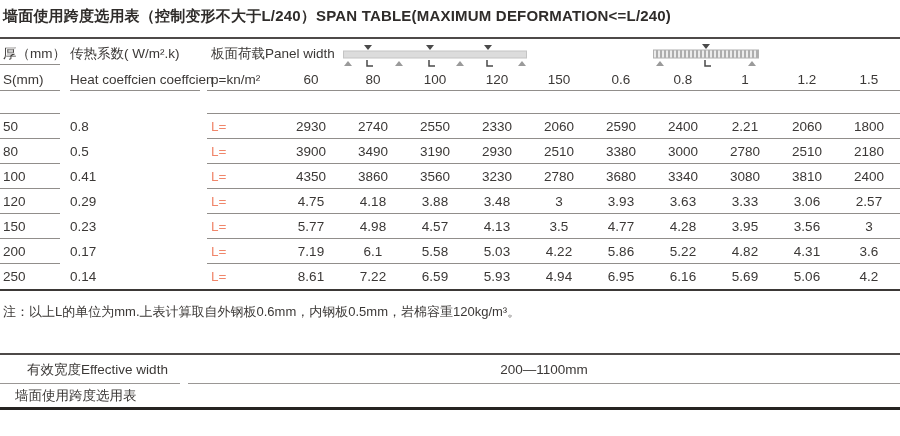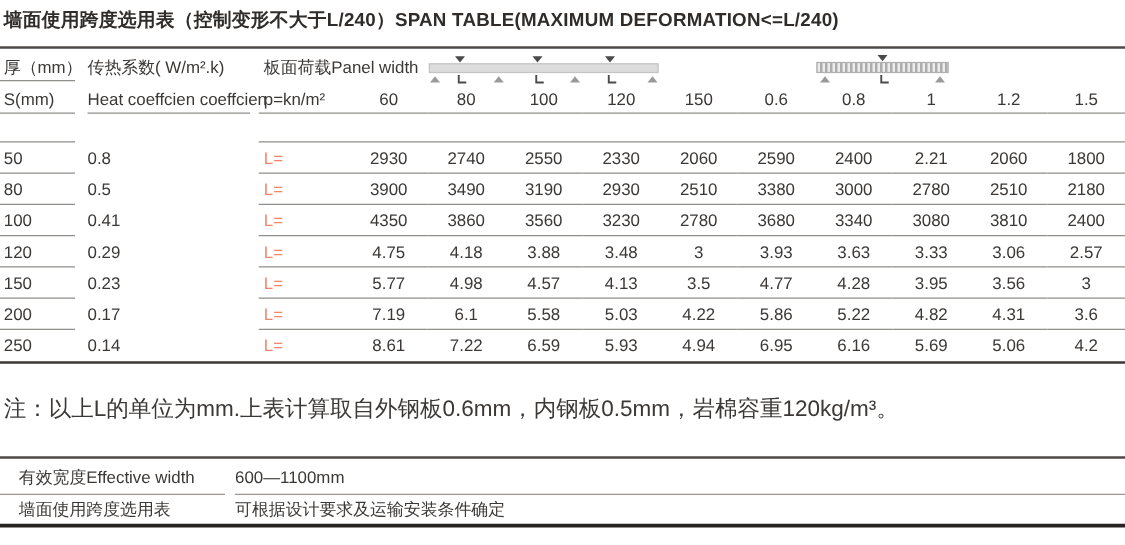--- a/index.html
+++ b/index.html
@@ -19,27 +19,27 @@
   .spc{height:23px;}
   .dc{height:25px;line-height:26px;}
   .bb{border-bottom:1px solid #918E8B;}
   .g1{margin-right:6px;padding-left:3px;}
   .g2{margin-left:4px;margin-right:7px;}
   .pl{padding-left:4px;}
   .num{text-align:center;}
   .llab{color:#F0866A;padding-left:4px;}
   .diag{overflow:visible;padding-top:3px;}
   .thick-line{width:900px;height:2px;background:#3B3836;}
-  .note{margin:24px 0 0 3px;font-size:18px;height:18px;}
+  .note{margin:12px 0 0 3px;font-size:13px;height:18px;}
   
   .spec{width:900px;margin-top:32px;border-top:2px solid #4D4A48;border-bottom:3px solid #262321;
         display:grid;grid-template-columns:180px 1fr;column-gap:8px;}
   .sl{padding-left:15px;}
   .scell{box-sizing:border-box;font-size:13.5px;white-space:nowrap;}
-  .h29{height:29px;line-height:30px;}
+  .h29{height:29px;line-height:30px;text-align:center;}
   .h27{height:27px;line-height:28px;}
   .h23{height:23px;line-height:23px;}
   .sb{border-bottom:1px solid #9A9795;}
 </style>
 </head>
 <body>
 
 <div class="title">墙面使用跨度选用表（控制变形不大于L/240）SPAN TABLE(MAXIMUM DEFORMATION&lt;=L/240)</div>
 <div class="title-line"></div>
 
@@ -101,16 +101,15 @@
     <div class="row"><div class="cell dc g1 bb" style="grid-column: 1;">150</div><div class="cell dc g2" style="grid-column: 2;">0.23</div><div class="cell dc llab bb" style="grid-column: 3;">L=</div><div class="cell dc num bb" style="grid-column: 4;">5.77</div><div class="cell dc num bb" style="grid-column: 5;">4.98</div><div class="cell dc num bb" style="grid-column: 6;">4.57</div><div class="cell dc num bb" style="grid-column: 7;">4.13</div><div class="cell dc num bb" style="grid-column: 8;">3.5</div><div class="cell dc num bb" style="grid-column: 9;">4.77</div><div class="cell dc num bb" style="grid-column: 10;">4.28</div><div class="cell dc num bb" style="grid-column: 11;">3.95</div><div class="cell dc num bb" style="grid-column: 12;">3.56</div><div class="cell dc num bb" style="grid-column: 13;">3</div></div>
     <div class="row"><div class="cell dc g1 bb" style="grid-column: 1;">200</div><div class="cell dc g2" style="grid-column: 2;">0.17</div><div class="cell dc llab bb" style="grid-column: 3;">L=</div><div class="cell dc num bb" style="grid-column: 4;">7.19</div><div class="cell dc num bb" style="grid-column: 5;">6.1</div><div class="cell dc num bb" style="grid-column: 6;">5.58</div><div class="cell dc num bb" style="grid-column: 7;">5.03</div><div class="cell dc num bb" style="grid-column: 8;">4.22</div><div class="cell dc num bb" style="grid-column: 9;">5.86</div><div class="cell dc num bb" style="grid-column: 10;">5.22</div><div class="cell dc num bb" style="grid-column: 11;">4.82</div><div class="cell dc num bb" style="grid-column: 12;">4.31</div><div class="cell dc num bb" style="grid-column: 13;">3.6</div></div>
     <div class="row"><div class="cell dc g1" style="grid-column: 1;">250</div><div class="cell dc g2" style="grid-column: 2;">0.14</div><div class="cell dc llab" style="grid-column: 3;">L=</div><div class="cell dc num" style="grid-column: 4;">8.61</div><div class="cell dc num" style="grid-column: 5;">7.22</div><div class="cell dc num" style="grid-column: 6;">6.59</div><div class="cell dc num" style="grid-column: 7;">5.93</div><div class="cell dc num" style="grid-column: 8;">4.94</div><div class="cell dc num" style="grid-column: 9;">6.95</div><div class="cell dc num" style="grid-column: 10;">6.16</div><div class="cell dc num" style="grid-column: 11;">5.69</div><div class="cell dc num" style="grid-column: 12;">5.06</div><div class="cell dc num" style="grid-column: 13;">4.2</div></div>
   </div>
 <div class="thick-line"></div>
 
 <div class="note">注：以上L的单位为mm.上表计算取自外钢板0.6mm，内钢板0.5mm，岩棉容重120kg/m³。</div>
 
 <div class="spec">
   <div class="scell sl h29 sb">有效宽度Effective width</div>
-  <div class="scell h29 sb">600—1100mm</div>
+  <div class="scell h29 sb">200—1100mm</div>
   <div class="scell sl h23">墙面使用跨度选用表</div>
-  <div class="scell h23">可根据设计要求及运输安装条件确定</div>
 </div>
 
 </body></html>

